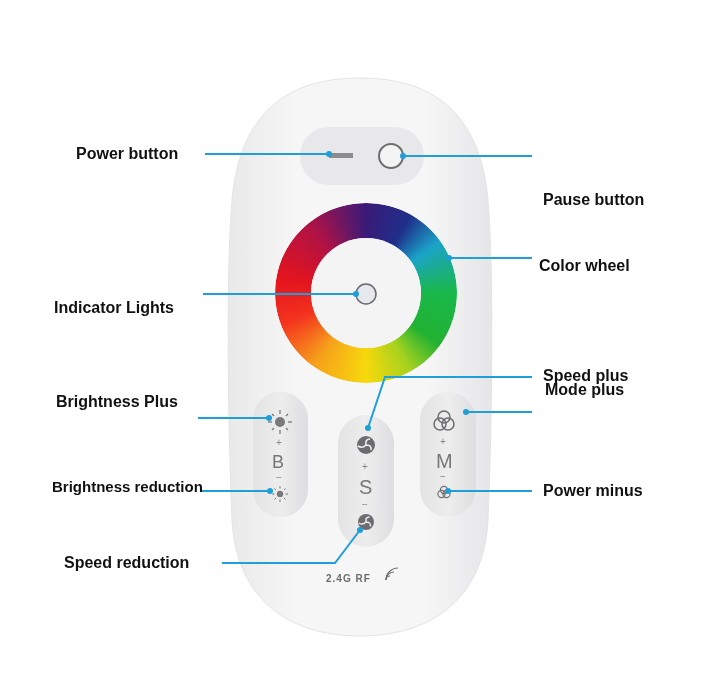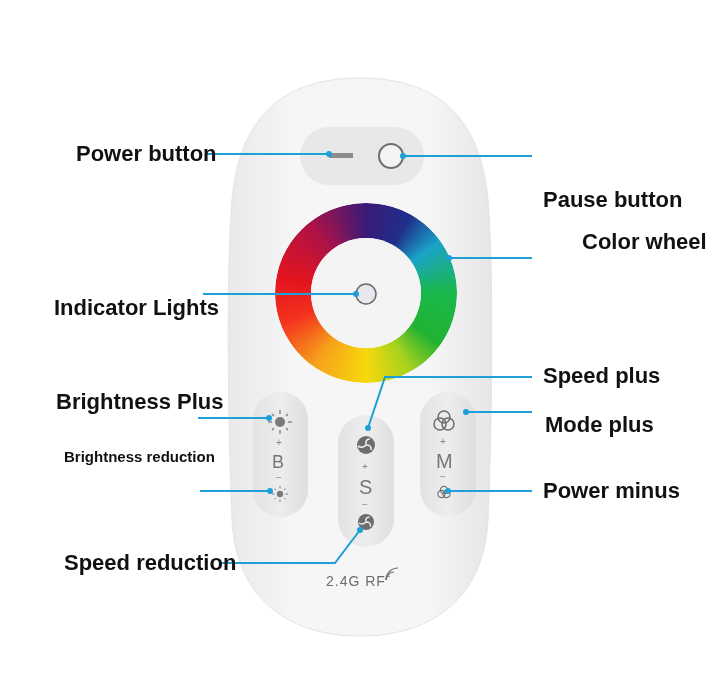--- a/index.html
+++ b/index.html
@@ -1,17 +1,17 @@
 <!DOCTYPE html>
 <html><head>
 <meta charset="utf-8">
 <style>
   html,body{margin:0;padding:0;background:#ffffff;}
   body{width:719px;height:699px;position:relative;overflow:hidden;font-family:"Liberation Sans",sans-serif;}
-  .label{position:absolute;font-weight:bold;color:#111;white-space:nowrap;font-size:22px;line-height:20px;}
+  .label{position:absolute;font-weight:bold;color:#111;white-space:nowrap;font-size:16px;line-height:20px;}
   .label.small{font-size:15px;}
   svg.overlay{position:absolute;left:0;top:0;}
 </style>
 </head>
 <body>
 
 <svg class="overlay" width="719" height="699">
   <defs>
     <linearGradient id="bodyg" x1="0" x2="1" y1="0" y2="0">
       <stop offset="0" stop-color="#e9e9ea"></stop>
@@ -124,24 +124,24 @@
 <div style="position:absolute;left:276px;top:472px;font-size:10px;color:#888;">−</div>
 
 <div style="position:absolute;left:362px;top:461px;font-size:10px;color:#888;">+</div>
 <div style="position:absolute;left:359px;top:476px;font-size:20px;color:#777;">S</div>
 <div style="position:absolute;left:362px;top:499px;font-size:10px;color:#888;">−</div>
 
 <div style="position:absolute;left:440px;top:436px;font-size:10px;color:#888;">+</div>
 <div style="position:absolute;left:436px;top:450px;font-size:20px;color:#777;">M</div>
 <div style="position:absolute;left:440px;top:471px;font-size:10px;color:#888;">−</div>
 
-<div style="position:absolute;left:326px;top:573px;font-size:14px;font-weight:normal;letter-spacing:1px;color:#6d6d6f;">2.4G RF</div>
+<div style="position:absolute;left:326px;top:573px;font-size:10px;font-weight:bold;letter-spacing:1px;color:#6d6d6f;">2.4G RF</div>
 
 <div class="label" style="left:76px;top:144px;">Power button</div>
 <div class="label" style="left:543px;top:146px;margin-top:44px;">Pause button</div>
-<div class="label" style="left:539px;top:232px;margin-left:43px;">Color wheel</div>
+<div class="label" style="left:539px;top:256px;">Color wheel</div>
 <div class="label" style="left:54px;top:298px;">Indicator Lights</div>
 <div class="label" style="left:543px;top:366px;">Speed plus</div>
 <div class="label" style="left:56px;top:392px;">Brightness Plus</div>
-<div class="label" style="left:545px;top:415px;text-align:center;">Mode plus</div>
-<div class="label small" style="left:52px;top:447px;margin-left:12px;">Brightness reduction</div>
+<div class="label" style="left:545px;top:380px;text-align:center;">Mode plus</div>
+<div class="label small" style="left:52px;top:477px;">Brightness reduction</div>
 <div class="label" style="left:543px;top:481px;">Power minus</div>
 <div class="label" style="left:64px;top:553px;">Speed reduction</div>
 
 </body></html>

